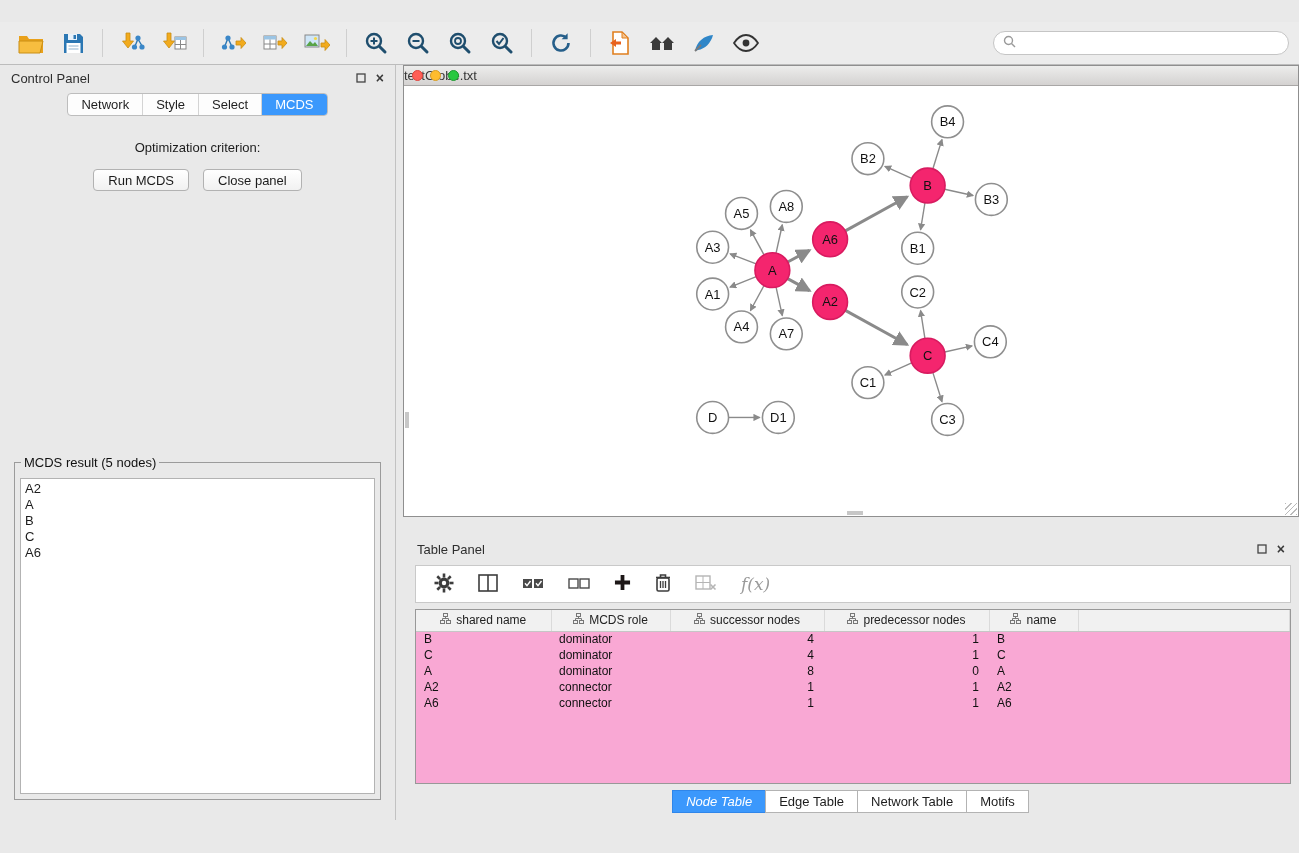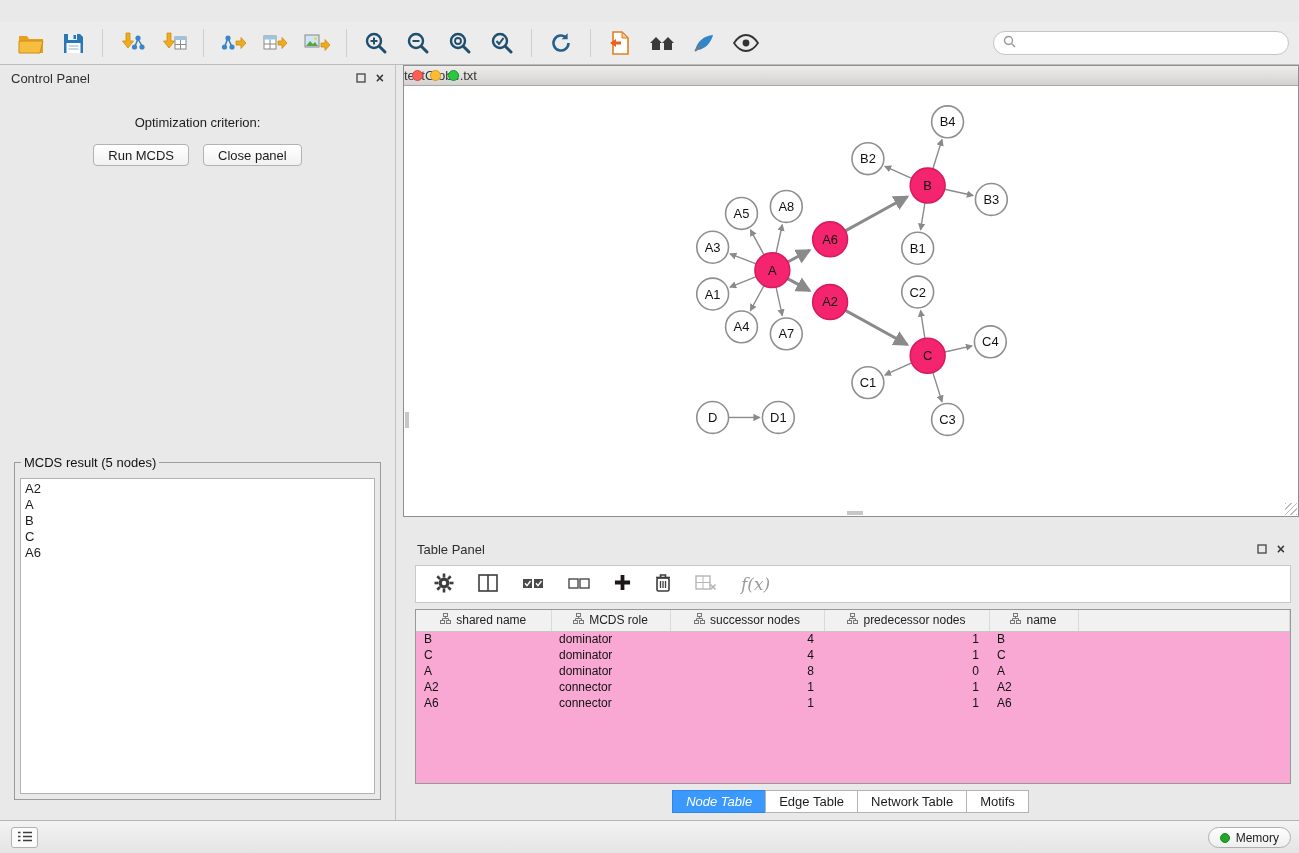--- a/index.html
+++ b/index.html
@@ -250,20 +250,28 @@
   <div class="control-panel">
     <div class="panel-header">
       <span>Control Panel</span>
       <span class="spacer"></span>
       <span class="ph-icon">
         <svg width="10" height="10" viewBox="0 0 10 10">
             <rect x="1" y="1" width="8" height="8" fill="none" stroke="#444" stroke-width="1.3"></rect>
           </svg>
       </span>
       <span class="ph-icon">×</span>
+    </div>
+    <div class="cp-tabs-row">
+      <div class="seg" id="cp-tabs">
+          <div class="tab">Network</div>
+          <div class="tab">Style</div>
+          <div class="tab">Select</div>
+          <div class="tab active">MCDS</div>
+        </div>
     </div>
     <div class="opt-label">Optimization criterion:</div>
     <div class="cp-buttons">
       <button>Run MCDS</button>
       <button>Close panel</button>
     </div>
     <fieldset class="result-box">
       <legend>MCDS result (5 nodes)</legend>
       <div class="result-list" id="result-list">
           <div class="result-item">A2</div>
@@ -584,33 +592,13 @@
       </div>
       <div class="tp-tabs-row" id="tp-tabs">
           <div class="tab active">Node Table</div>
           <div class="tab">Edge Table</div>
           <div class="tab">Network Table</div>
           <div class="tab">Motifs</div>
         </div>
     </div>
   </div>
 
-  <div class="statusbar">
-    <div class="list-btn">
-      <span>
-        <svg width="14" height="11" viewBox="0 0 14 11">
-            <g stroke="#3d3d3d" stroke-width="1.5">
-              <line x1="0" y1="1.5" x2="2.5" y2="1.5"></line>
-              <line x1="5" y1="1.5" x2="14" y2="1.5"></line>
-              <line x1="0" y1="5.5" x2="2.5" y2="5.5"></line>
-              <line x1="5" y1="5.5" x2="14" y2="5.5"></line>
-              <line x1="0" y1="9.5" x2="2.5" y2="9.5"></line>
-              <line x1="5" y1="9.5" x2="14" y2="9.5"></line>
-            </g>
-          </svg>
-      </span>
-    </div>
-    <button class="memory-btn">
-      <span class="dot"></span>
-      <span>Memory</span>
-    </button>
-  </div>
 </div>
 
 </body></html>

